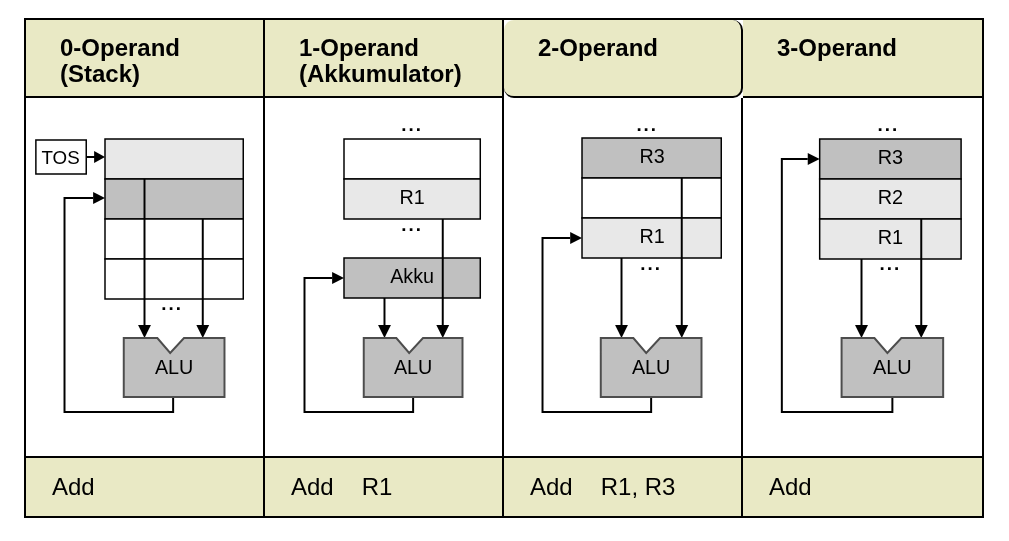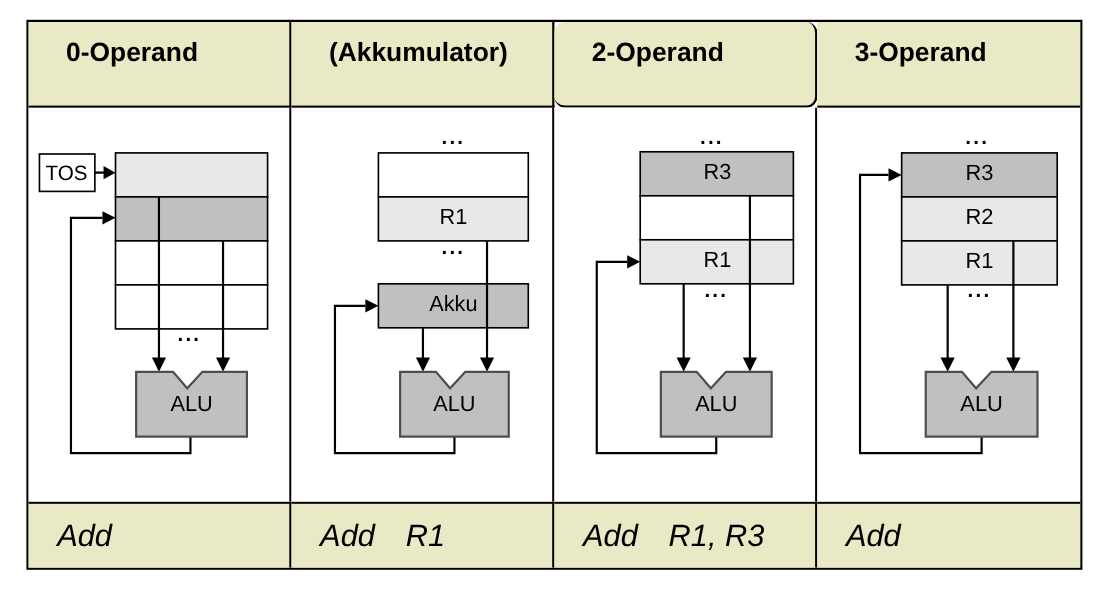--- a/index.html
+++ b/index.html
@@ -6,43 +6,45 @@
   .canvas{position:relative;width:1009px;height:541px;background:#ffffff;
           font-family:"Liberation Sans",sans-serif;color:#000;}
   .op-table{position:absolute;left:24px;top:18px;width:960px;height:500px;
             border:2px solid #000;box-sizing:border-box;
             display:grid;grid-template-columns:repeat(4,1fr);
             grid-template-rows:78px 1fr 60px;}
   .hcell{box-sizing:border-box;border-bottom:2px solid #000;
          padding:15px 8px 0 34px;font-size:24px;font-weight:bold;line-height:26px;}
   .bcell{box-sizing:border-box;position:relative;background:#ffffff;overflow:hidden;}
   .fcell{box-sizing:border-box;border-top:2px solid #000;display:flex;
-         align-items:center;padding-left:26px;font-size:28px;font-style:italic;}
+         align-items:center;padding-left:26px;font-size:24px;}
   .col-border{border-right:2px solid #000;}
   .diagram-svg{position:absolute;left:0;top:0;width:100%;height:100%;display:block;}
   .diagram-svg text{font-family:"Liberation Sans",sans-serif;font-size:20px;
                     fill:#000;text-anchor:middle;}
   .diagram-svg text.dots{font-weight:bold;font-size:19px;letter-spacing:2px;}
   .diagram-svg text.tos-t{font-size:19px;}
   .diagram-svg line, .diagram-svg polyline{stroke:#000;stroke-width:2;fill:none;}
   .diagram-svg polygon.arrow{fill:#000;stroke:none;}
   .diagram-svg rect.cell{stroke:#000;stroke-width:1.5;}
   .diagram-svg polygon.alu{stroke:#4d4d4d;stroke-width:2;}
   .op-gap{margin-left:28px;}
 </style>
 </head>
 <body>
 
 <div class="canvas">
   <div class="op-table">
 
     <div class="hcell col-border" style="background-color: rgb(233, 233, 197);">
       <div>0-Operand</div>
+      <div>(Stack)</div>
     </div>
     <div class="hcell col-border" style="background-color: rgb(233, 233, 197);">
+      <div>1-Operand</div>
       <div>(Akkumulator)</div>
     </div>
     <div class="hcell col-border" style="background-color: rgb(233, 233, 197); border-radius: 10px;">
       <div>2-Operand</div>
       <div></div>
     </div>
     <div class="hcell" style="background-color: rgb(233, 233, 197);">
       <div>3-Operand</div>
       <div></div>
     </div>

